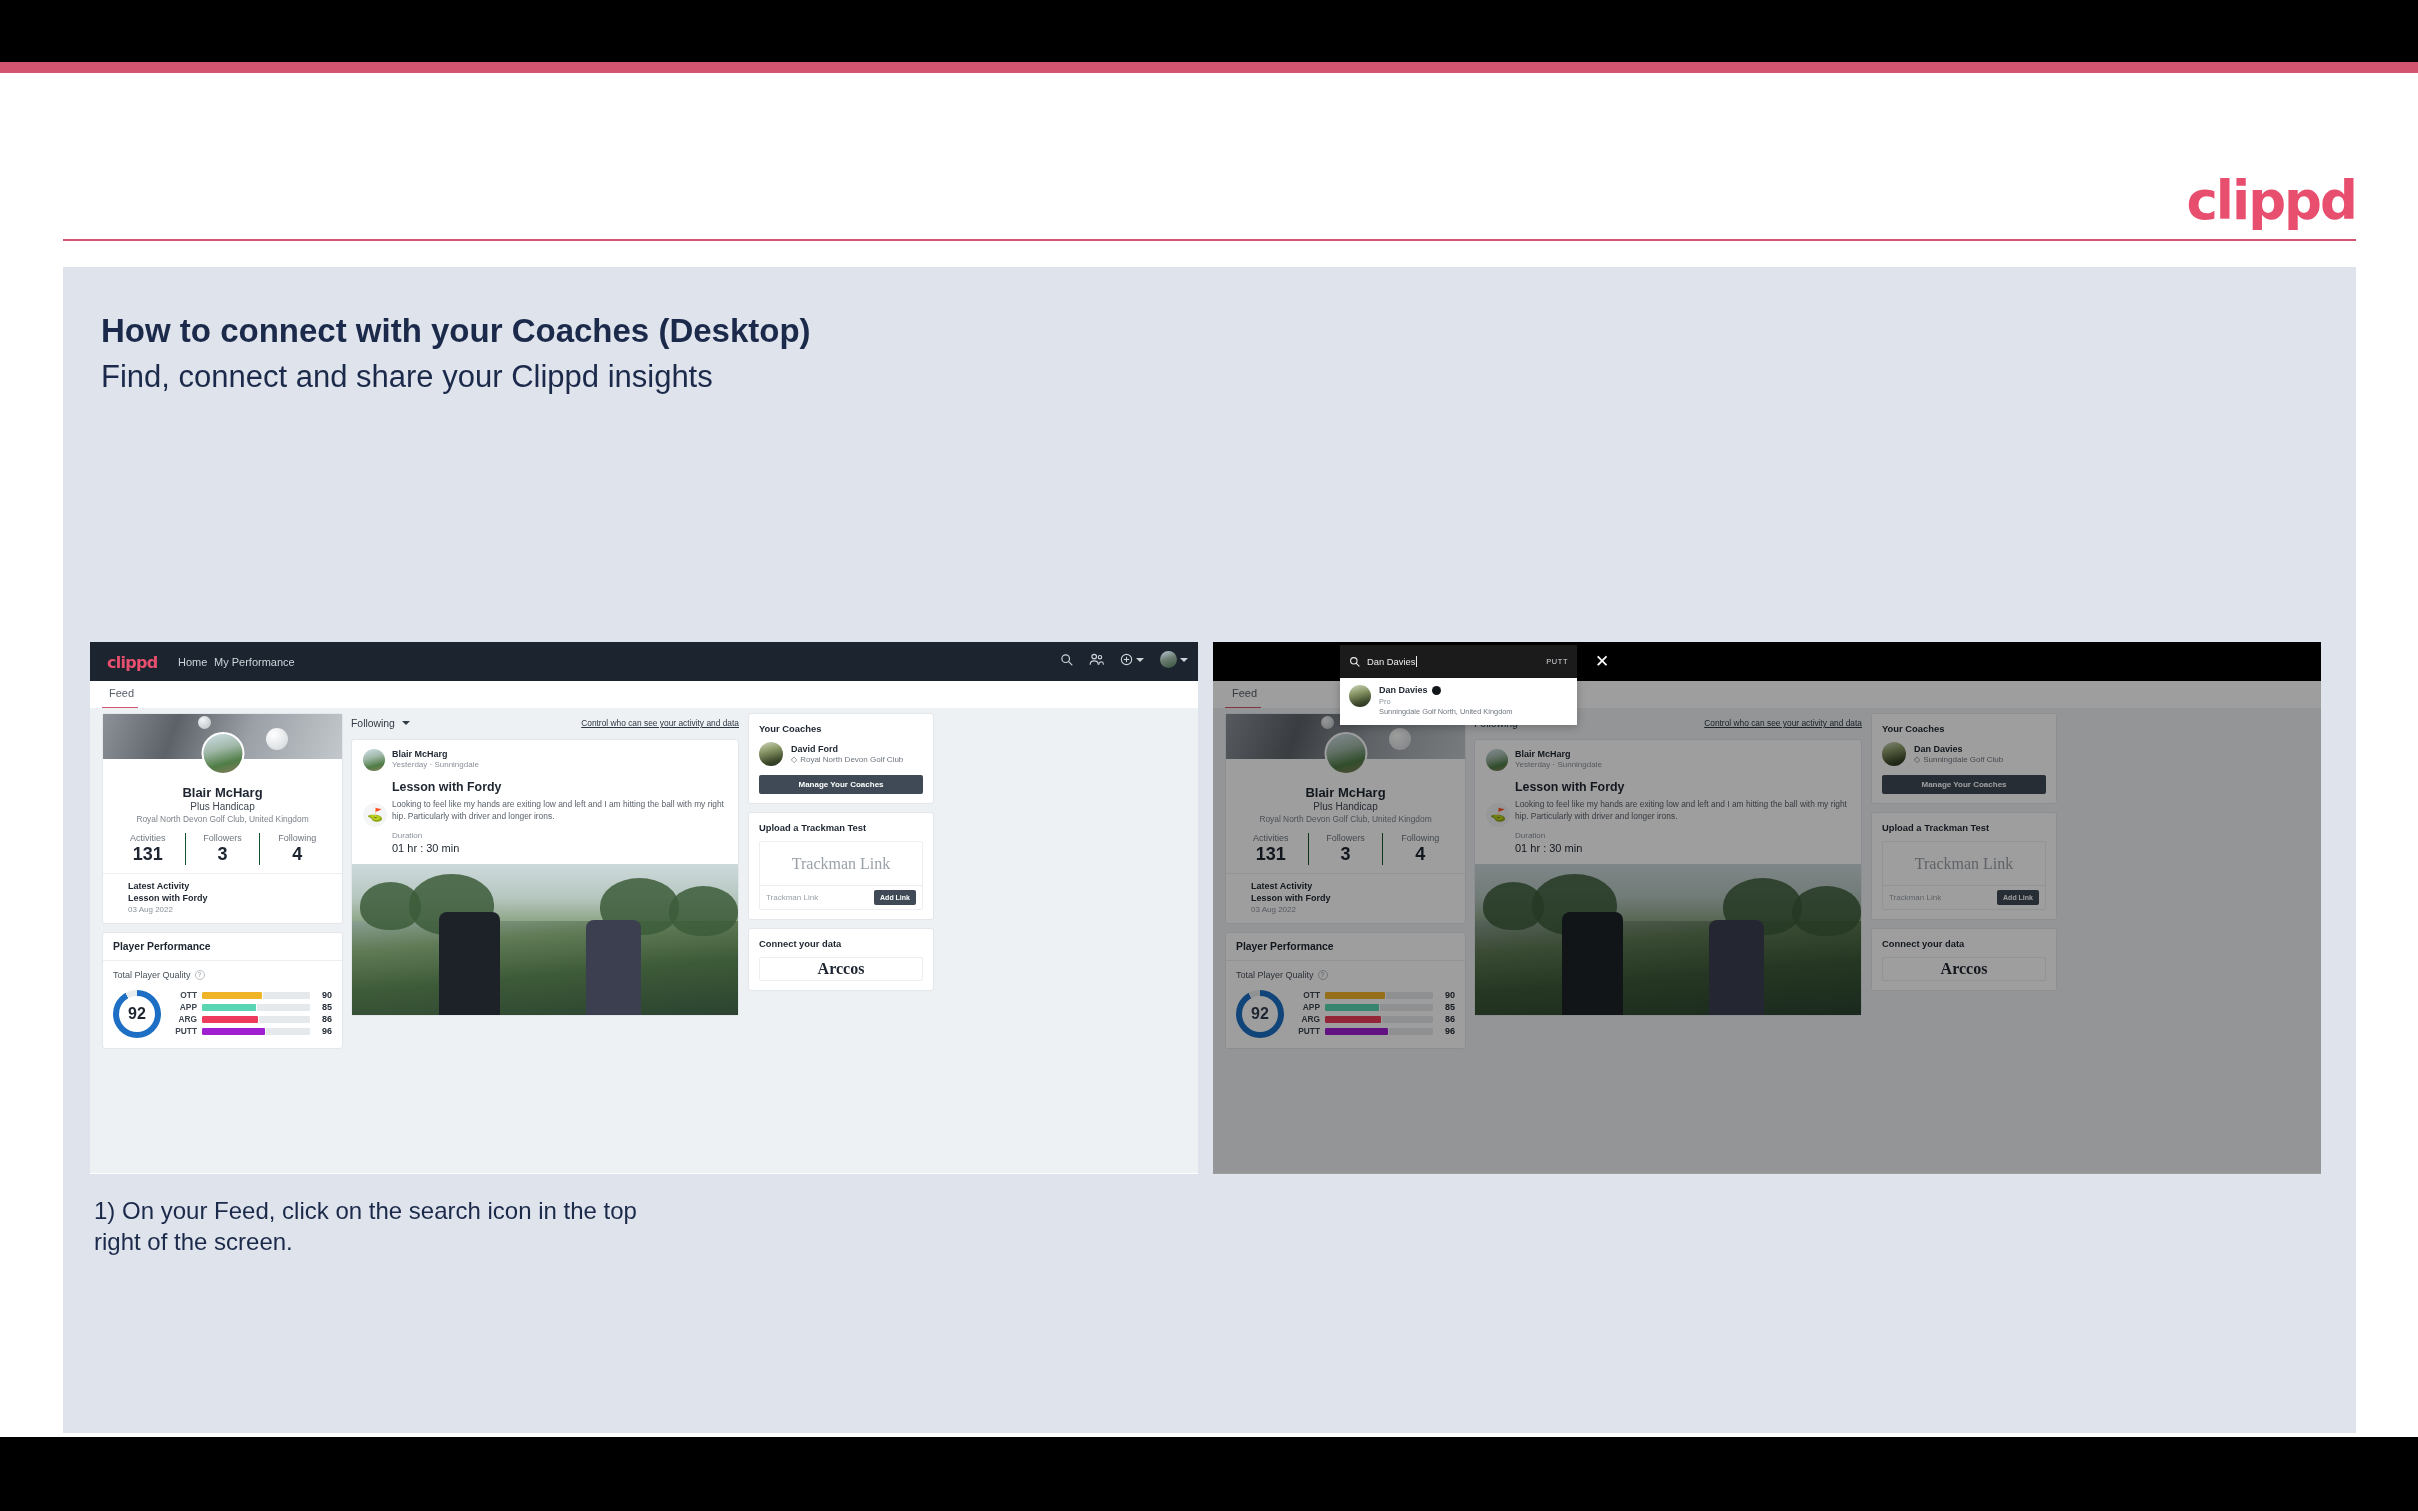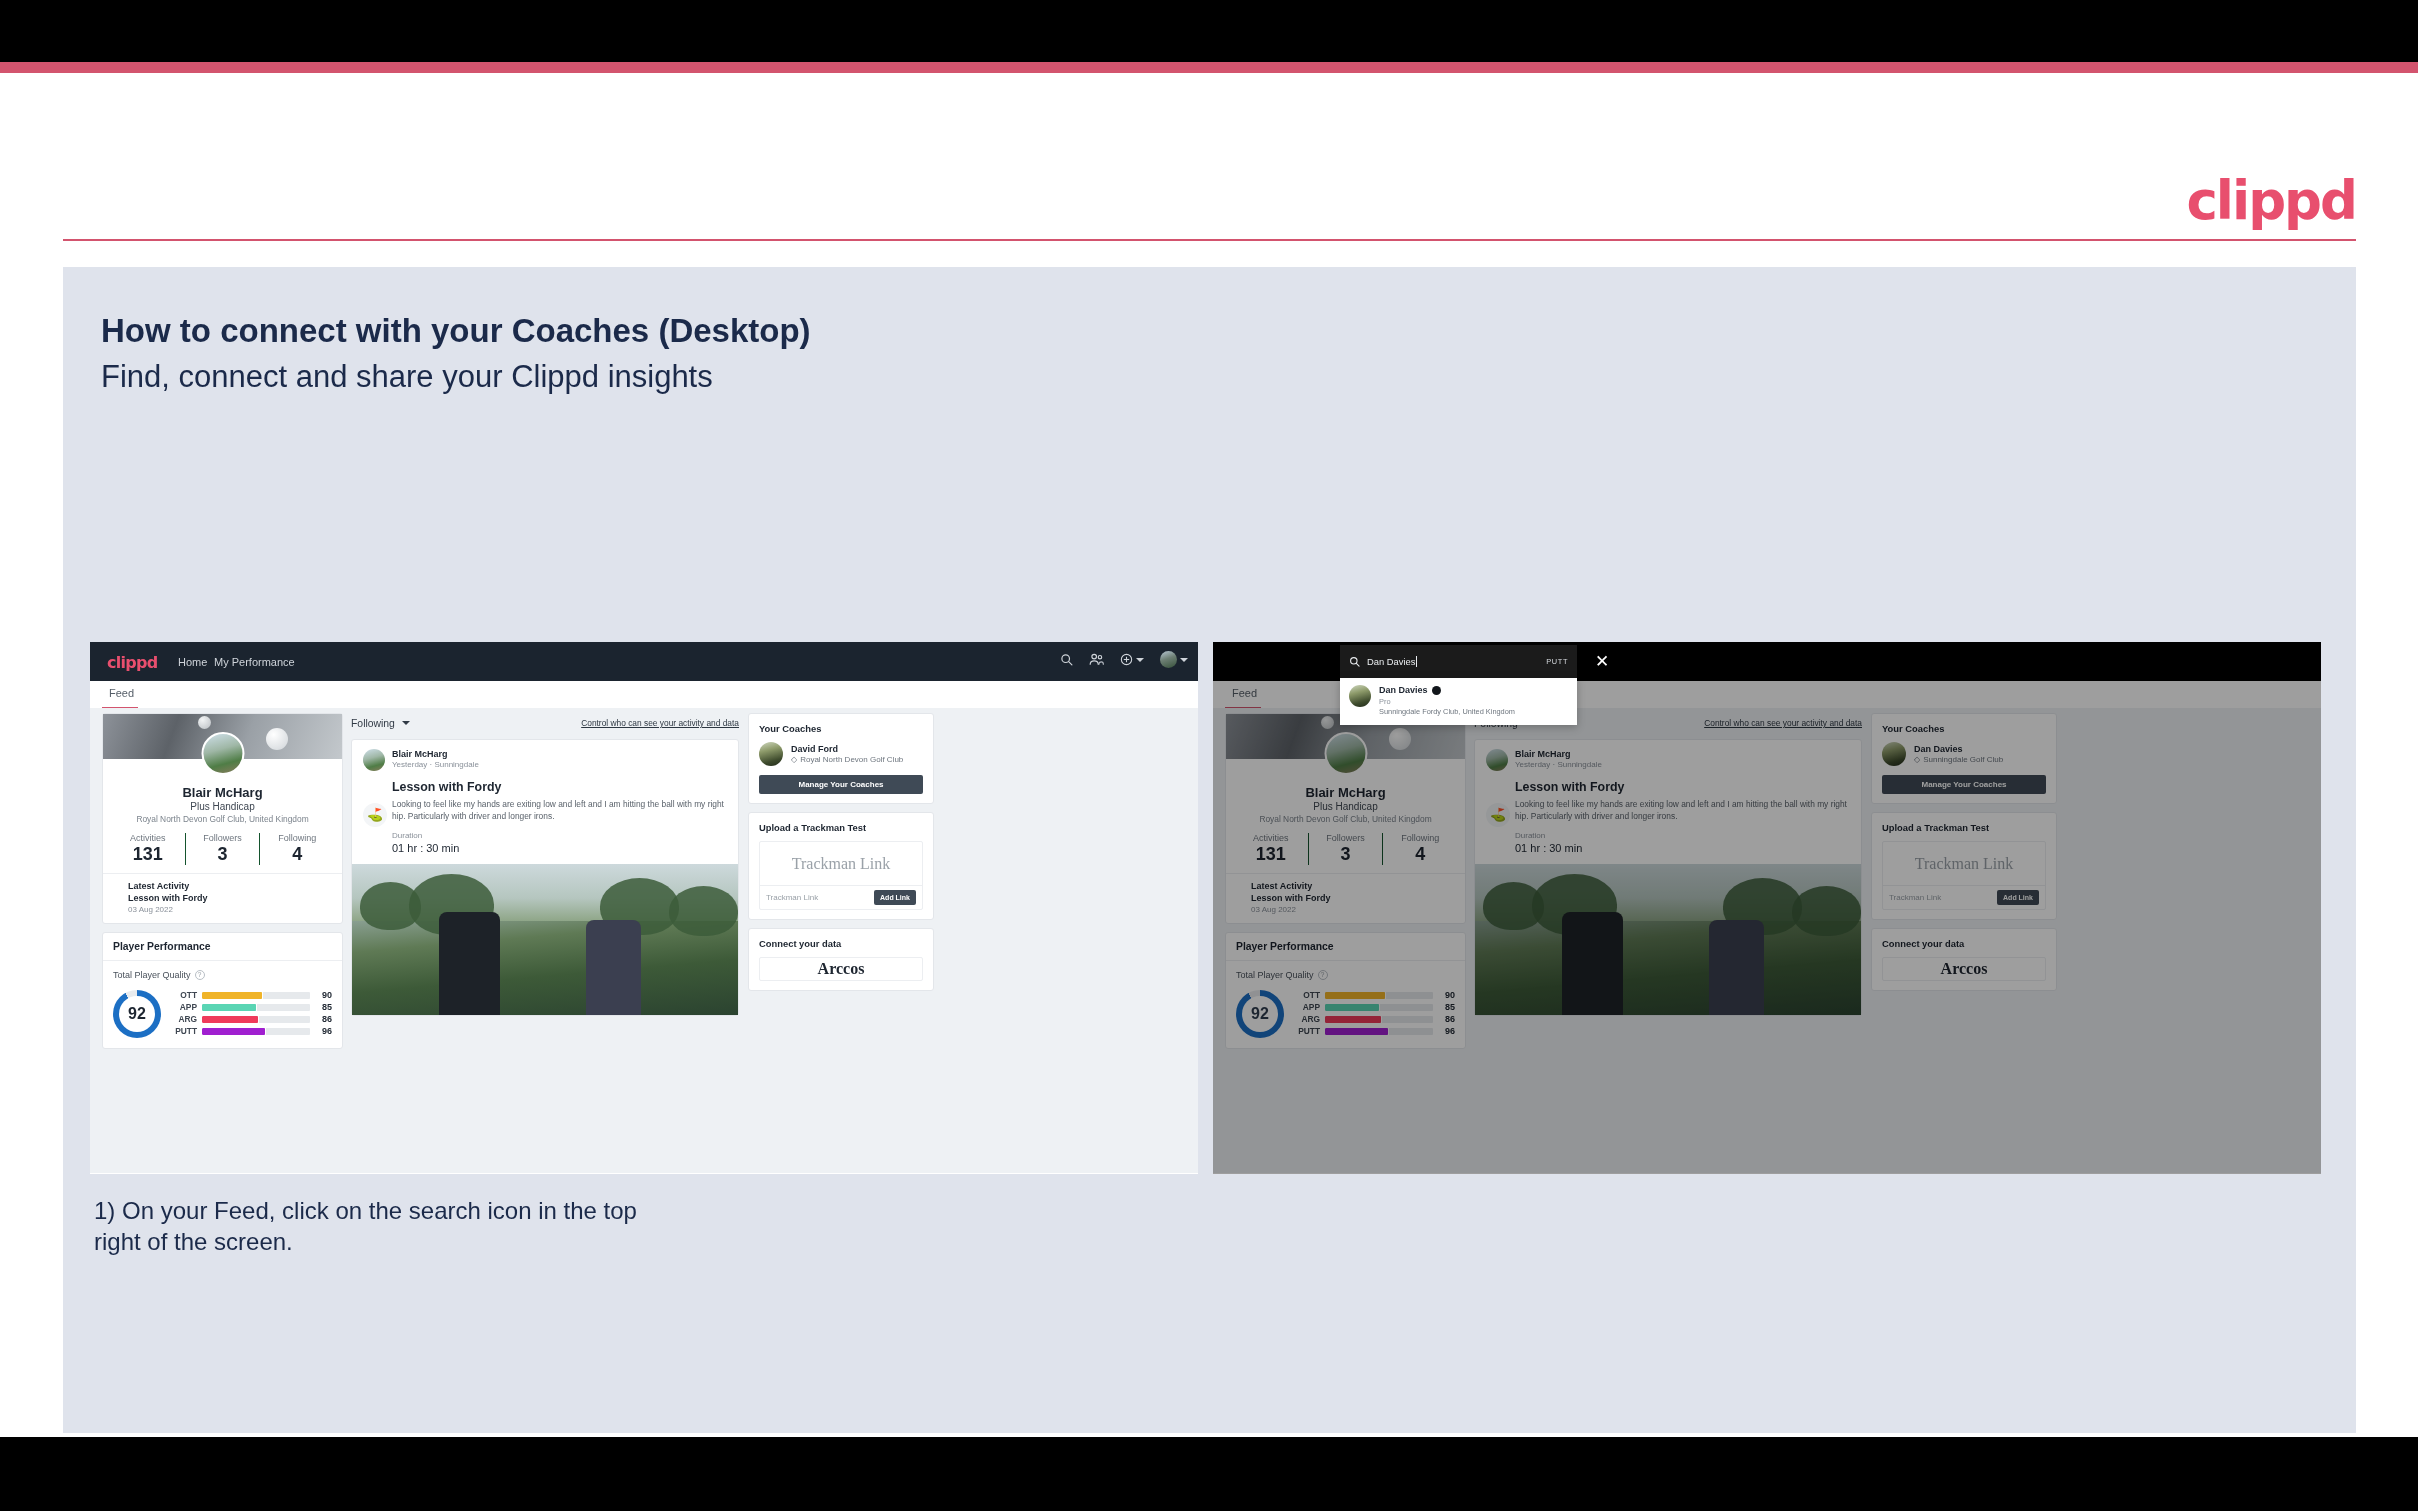--- a/index.html
+++ b/index.html
@@ -584,21 +584,21 @@
 
         <div class="sdrop">
           <div class="sres">
             <div class="sres-av"></div>
             <div>
               <div class="sres-name">
                 <span>Dan Davies</span>
                 <i class="badge-pro"></i>
               </div>
               <div class="sres-role">Pro</div>
-              <div class="sres-club">Sunningdale Fordy Club, United Kingdom</div>
+              <div class="sres-club">Sunningdale Golf North, United Kingdom</div>
             </div>
           </div>
         </div>
 
       </div>
     </div>
 
     <div class="cap cap-1">1) On your Feed, click on the search icon in the top right of the screen.</div>
 
   </div>

